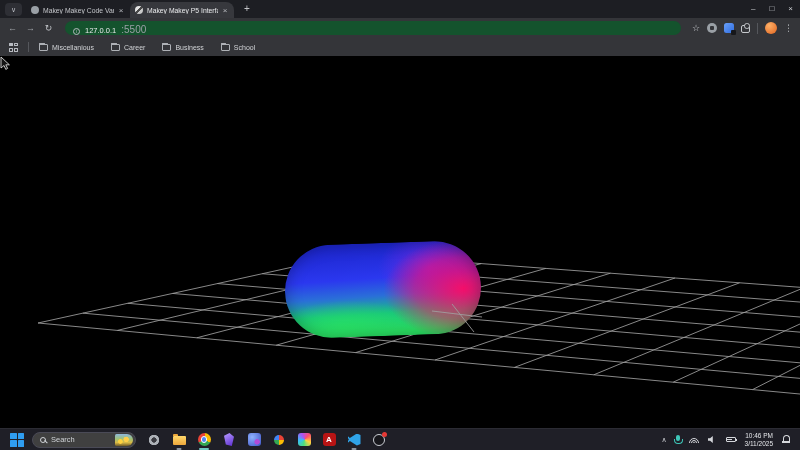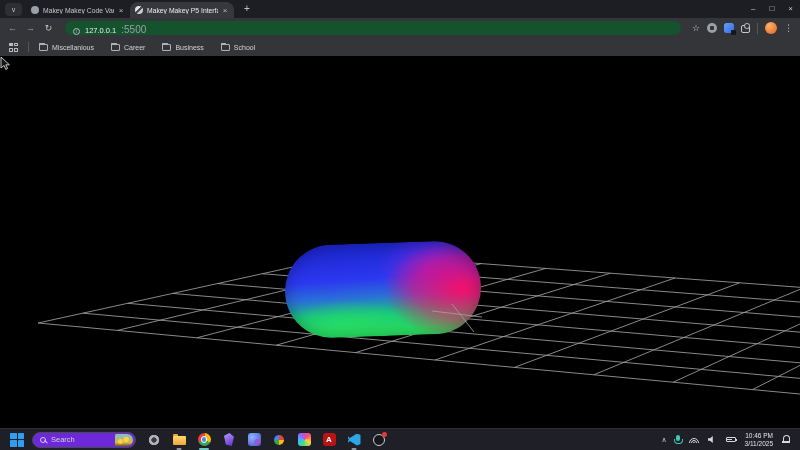--- a/index.html
+++ b/index.html
@@ -72,21 +72,21 @@
       radial-gradient(ellipse 55% 45% at 30% 92%, rgba(40,225,100,.9) 0%, rgba(40,225,100,0) 70%),
       linear-gradient(178deg, #1d27cf 6%, #2b38ef 38%, #2a6fd8 56%, #17c47e 74%, #2adf62 92%);
     box-shadow: inset 0 0 16px rgba(0,0,0,.3); }
   .cursor { position:absolute; left:437px; top:196px; }
 
   
   .taskbar { height:22px; background:#1f1f27; border-top:1px solid #2b2b33;
              display:flex; align-items:center; padding:0 6px; }
   .start { width:14px; height:14px; display:grid; grid-template:1fr 1fr / 1fr 1fr; gap:1px; margin:0 8px 0 4px; }
   .start i { background:#2f9df0; border-radius:0.5px; }
-  .tb-search { width:104px; height:16px; background:#6d28d9; border:1px solid #4a4a56; border-radius:9px;
+  .tb-search { width:104px; height:16px; background:#404040; border:1px solid #4a4a56; border-radius:9px;
                display:flex; align-items:center; padding:0 2px 0 7px; gap:5px; margin-right:10px; }
   .mag { width:6px; height:6px; border:1.1px solid #cfd2d6; border-radius:50%; position:relative; flex:none; }
   .mag::after { content:""; position:absolute; width:3.5px; height:1.1px; background:#cfd2d6;
                 transform:rotate(45deg); right:-2.8px; bottom:-0.8px; }
   .tb-search-label { font-size:7.5px; color:#cfd2d6; flex:1; }
   .tb-search-img { width:18px; height:12px; border-radius:2px 8px 8px 2px; flex:none;
     background:
       radial-gradient(circle at 30% 62%, #ffd23f 0 2px, transparent 2.6px),
       radial-gradient(circle at 62% 45%, #ffcf4a 0 2.4px, transparent 3px),
       linear-gradient(180deg,#8fb7dd 0%,#9ec27a 40%,#d9b945 72%,#6e5a28 100%); }

